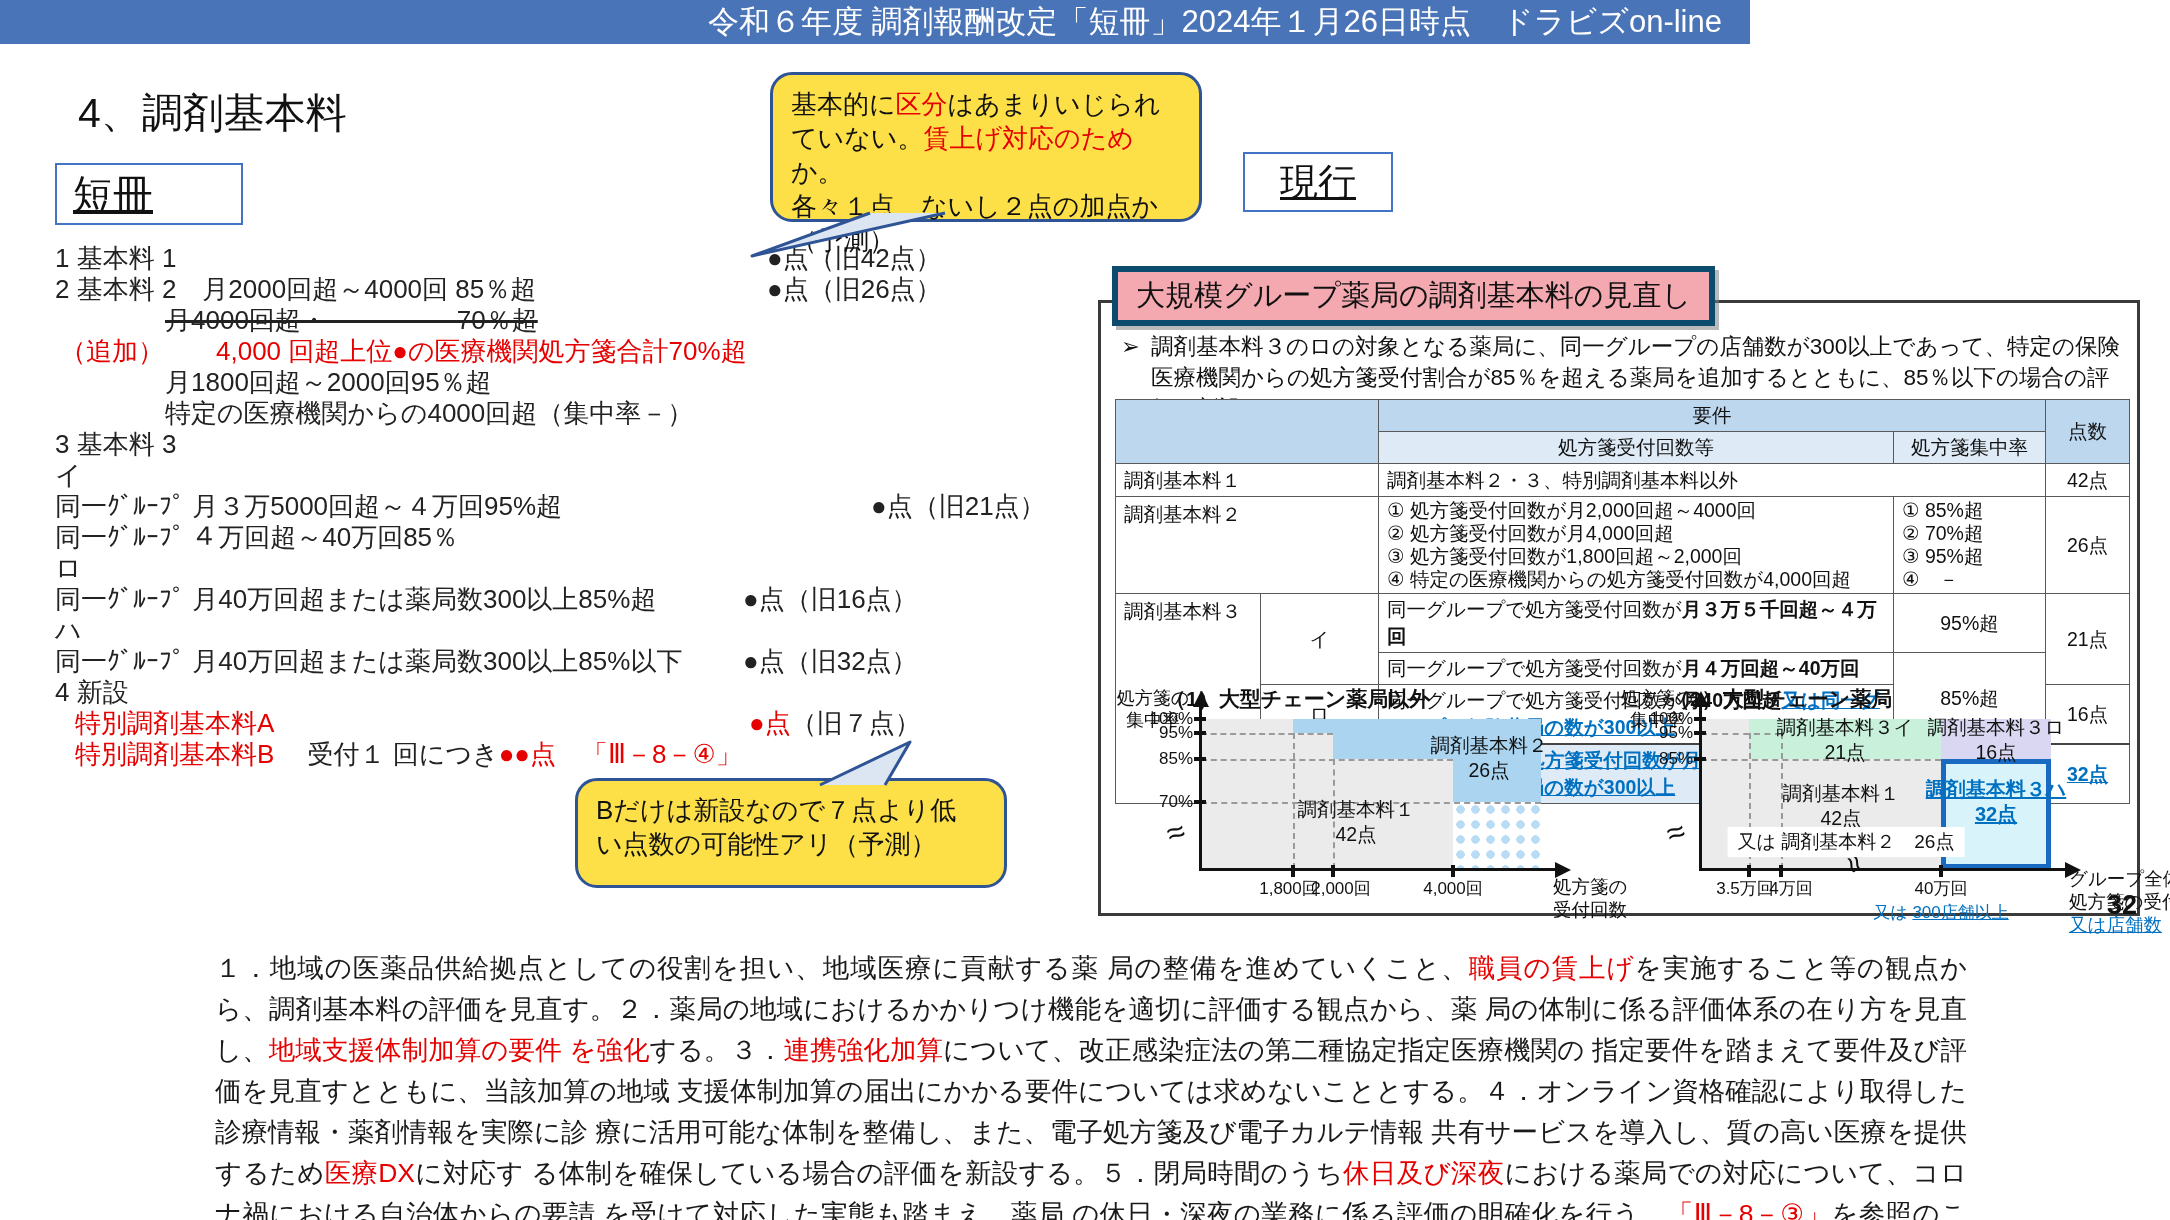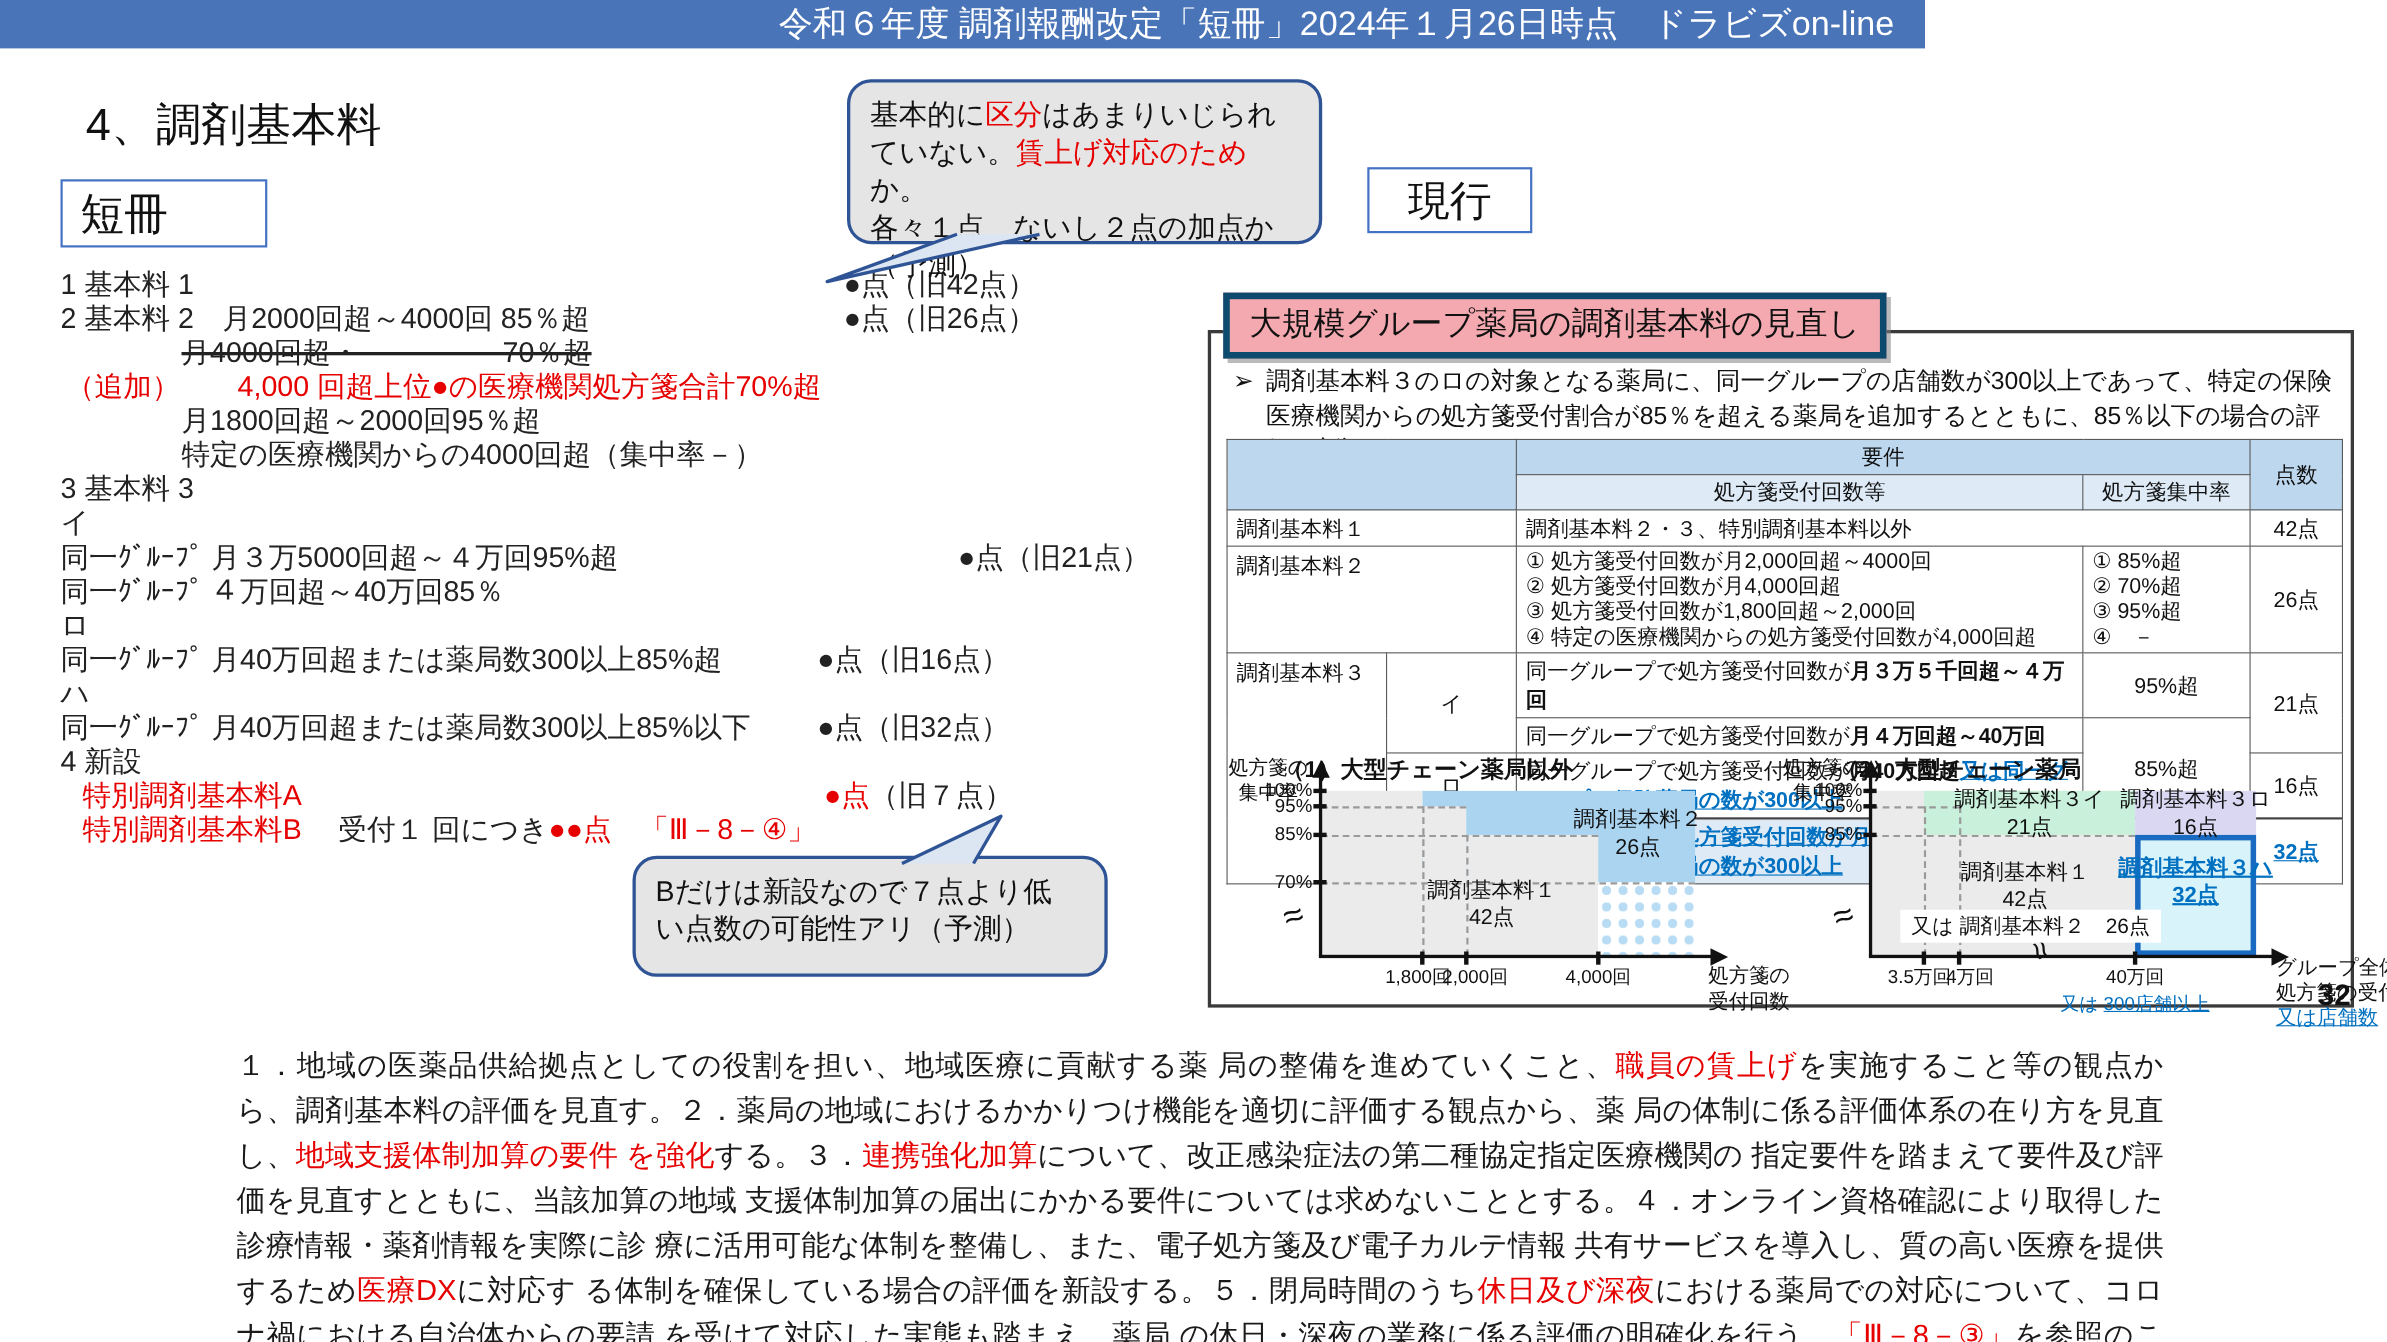--- a/index.html
+++ b/index.html
@@ -4,32 +4,32 @@
 <style>
   html,body{margin:0;padding:0;background:#fff;}
   #slide{position:relative;width:2170px;height:1220px;background:#fff;overflow:hidden;
          font-family:"Liberation Sans","DejaVu Sans",sans-serif;color:#1a1a1a;}
   
   #topbar{position:absolute;left:0;top:0;width:1750px;height:44px;background:#4A74B8;
           color:#fff;font-size:31px;line-height:44px;text-align:right;padding-right:28px;box-sizing:border-box;}
   
   #main-heading{position:absolute;left:78px;top:86px;font-size:41px;color:#111;}
   .tagbox{position:absolute;border:2px solid #4472C4;background:#fff;color:#111;
-          display:flex;align-items:center;box-sizing:border-box;}
+          display:flex;align-items:center;box-sizing:border-box;text-decoration:underline;}
   #tanzaku-box{left:55px;top:163px;width:188px;height:62px;font-size:40px;padding-left:16px;}
   #genko-box{left:1243px;top:152px;width:150px;height:60px;font-size:38px;justify-content:center;}
   #tanzaku-list{position:absolute;left:55px;top:243px;width:1040px;font-size:26px;color:#222;}
   .t-row{position:relative;height:31px;line-height:31px;white-space:pre;}
   .t-pointlabel{position:absolute;top:0;white-space:pre;}
   .t-red{color:#e60000;}
   .t-strike{text-decoration:line-through;text-decoration-thickness:2.5px;}
   .t-bold{font-weight:bold;}
   .t-blueu{color:#0070C0;text-decoration:underline;font-weight:bold;}
   
-  .bubble{position:absolute;background:#e5e5e5;border:3px solid #2F5496;border-radius:22px;
+  .bubble{position:absolute;background:#fde047;border:3px solid #2F5496;border-radius:22px;
           font-size:26px;line-height:34px;color:#111;padding:12px 18px;box-sizing:border-box;z-index:3;}
   #bubble-top{left:770px;top:72px;width:432px;height:150px;}
   #bubble-top-tail{position:absolute;left:740px;top:212px;z-index:4;overflow:visible;}
   #bubble-bottom{left:575px;top:778px;width:432px;height:110px;}
   #bubble-bottom-tail{position:absolute;left:790px;top:740px;z-index:4;overflow:visible;}
   
   #panel{position:absolute;left:1098px;top:300px;width:1042px;height:616px;border:3px solid #3a3a3a;box-sizing:border-box;background:#fff;}
   #panel-title{position:absolute;left:1112px;top:266px;height:48px;background:#F4A9B0;border:6px solid #0c4a6e;
                box-shadow:4px 4px 0 rgba(130,130,130,.55);font-size:29px;line-height:46px;padding:0 18px;z-index:5;color:#111;}
   #panel-bullet{position:absolute;left:16px;top:28px;width:1005px;font-size:22.5px;line-height:31px;color:#111;padding-left:34px;box-sizing:border-box;}

